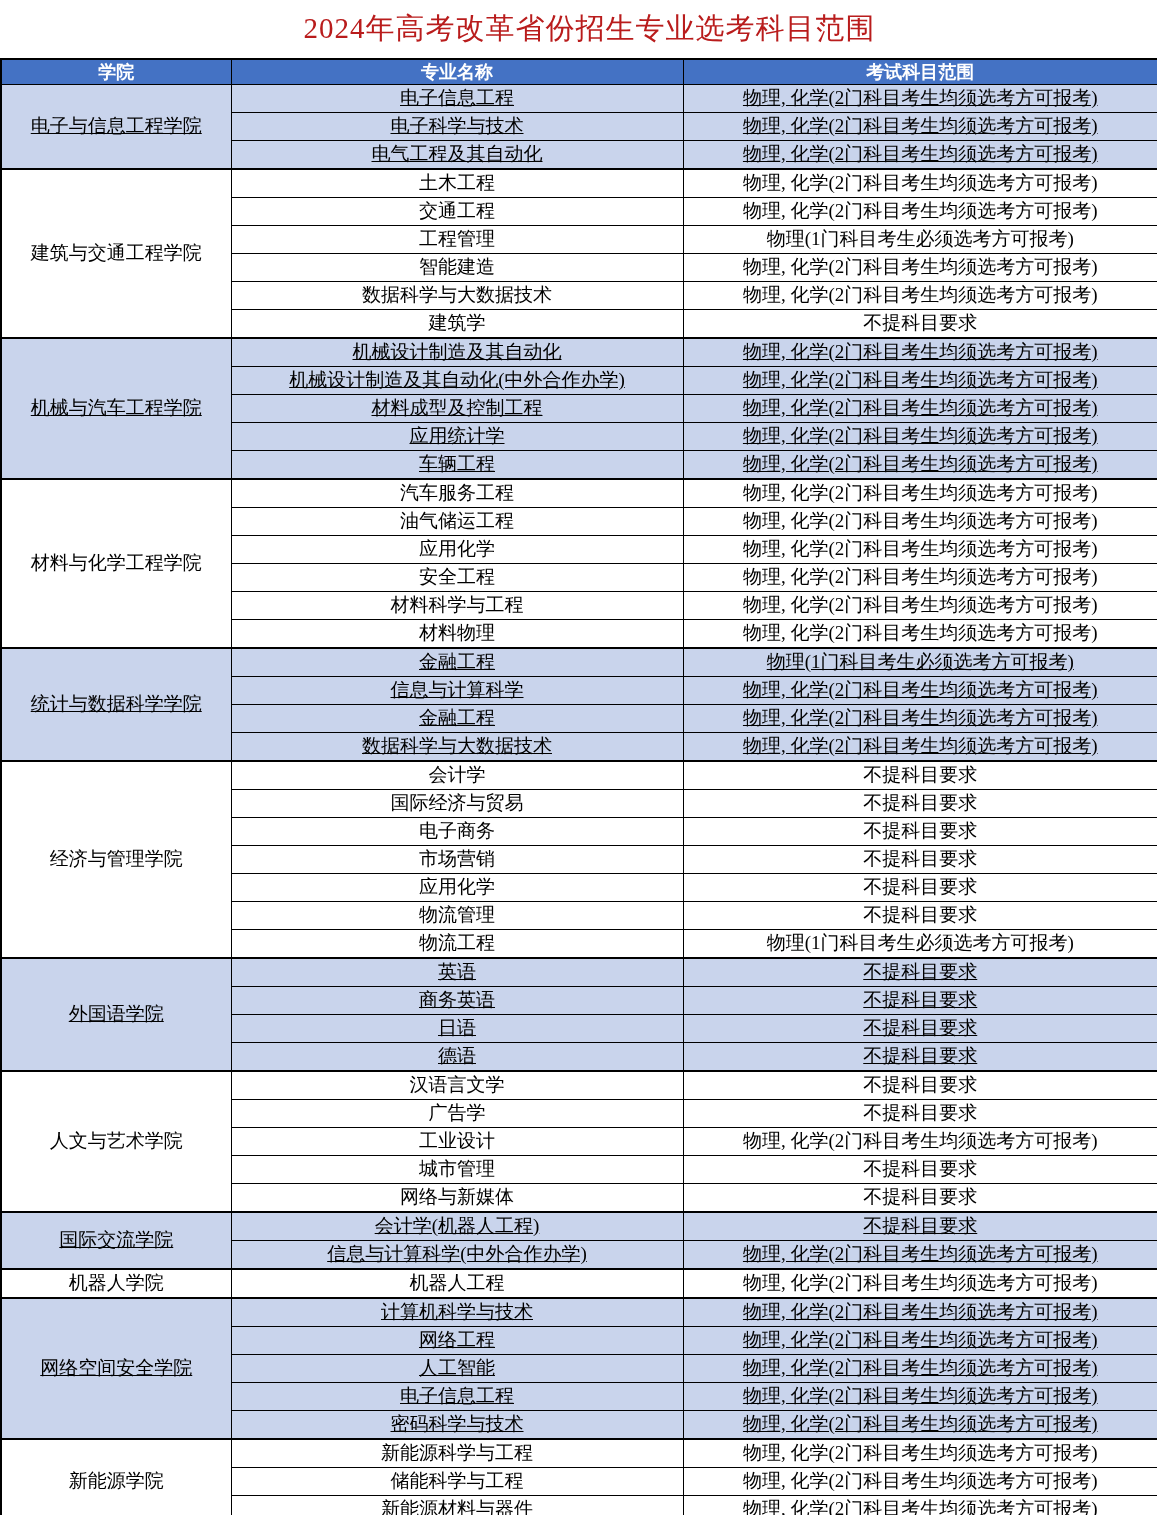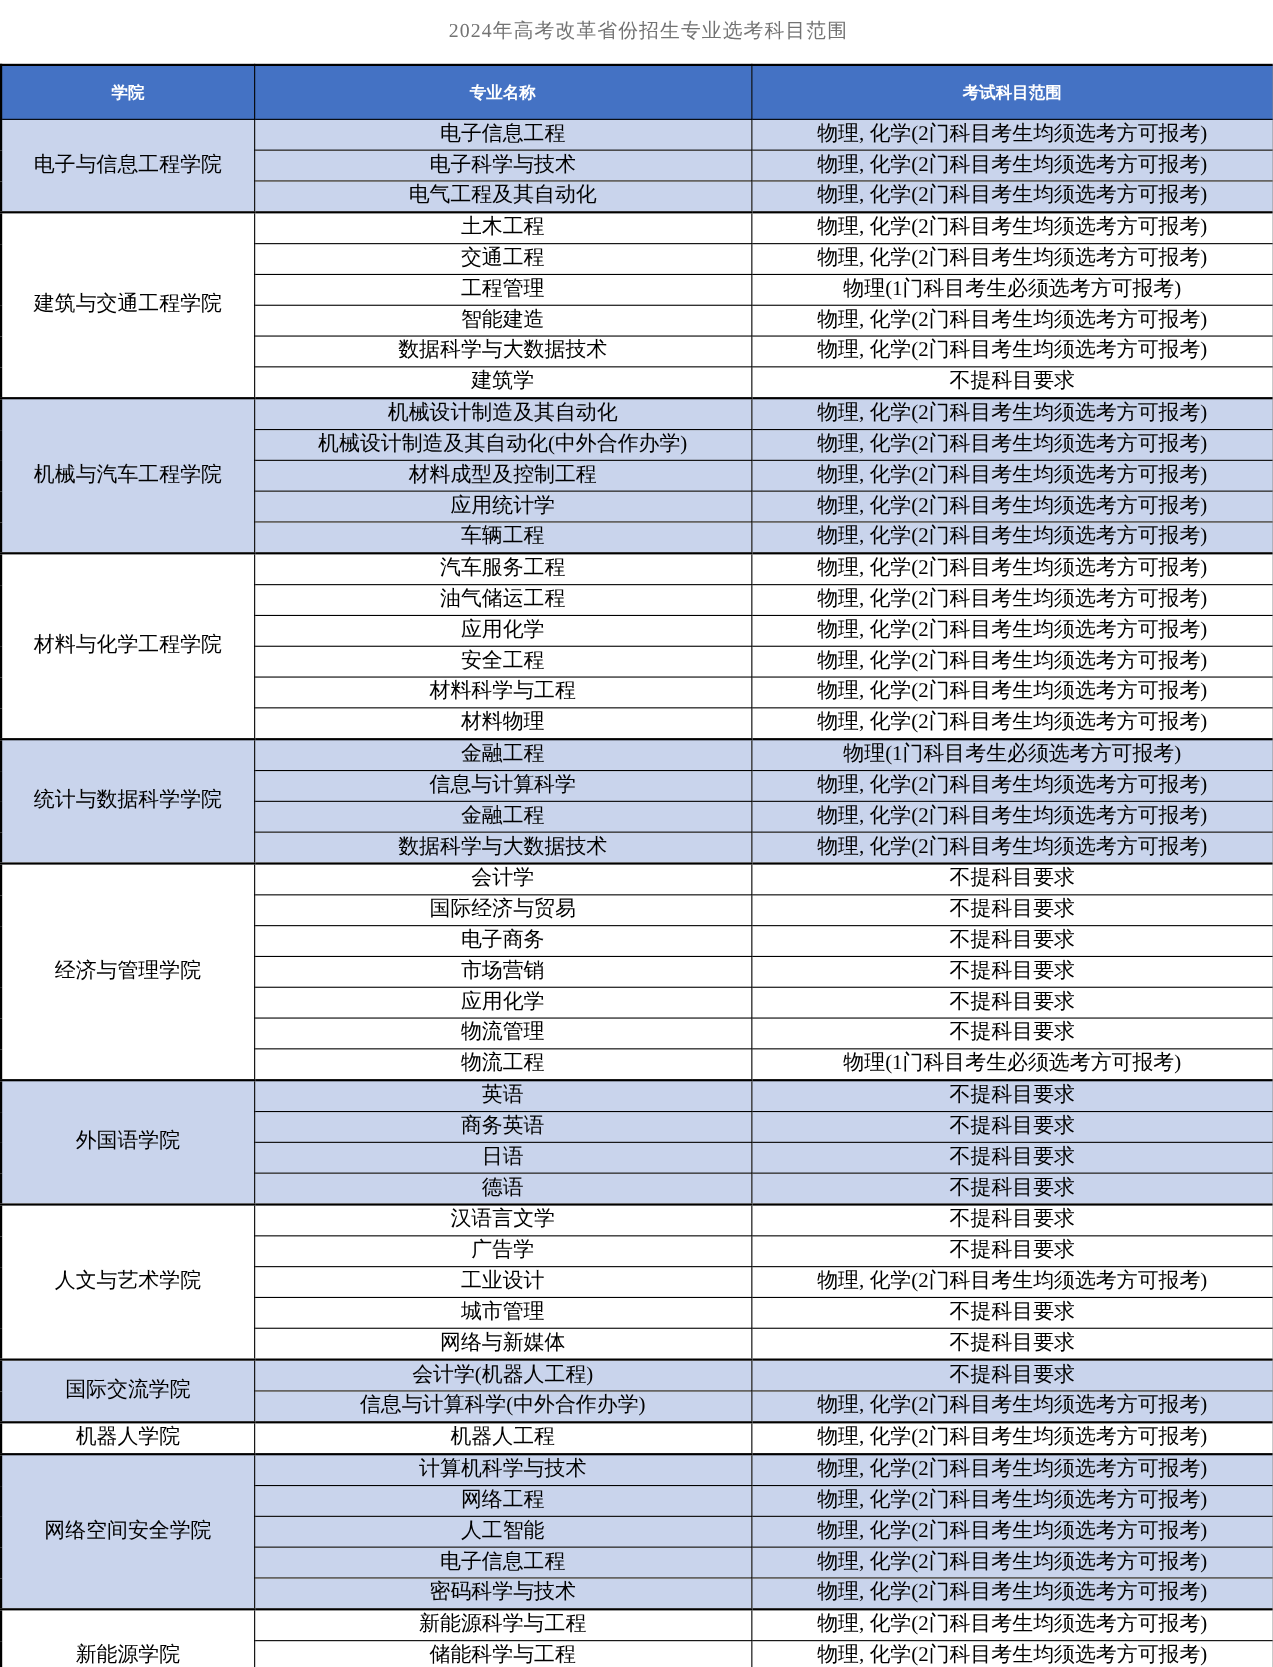--- a/index.html
+++ b/index.html
@@ -14,57 +14,57 @@
     background:#ffffff;
     width:1157px;
     font-family:"Liberation Serif","DejaVu Serif",serif;
     color:#000;
   }
   .page{ width:1157px; }
   .title{
     height:58px;
     line-height:56px;
     text-align:center;
-    font-size:18px;
+    font-size:29px;
     letter-spacing:1px;
-    color:#737373;
+    color:#b91c1c;
     white-space:nowrap;
     margin-left:22px;
   }
   table.req{
     width:1157px;
     border-collapse:collapse;
     table-layout:fixed;
     border:2px solid var(--border);
   }
   col.c1{ width:230px; }
   col.c2{ width:452px; }
   col.c3{ width:475px; }
   th{
     background:var(--header-bg);
     color:var(--header-text);
     font-weight:bold;
-    font-size:15px;
+    font-size:18px;
     height:24px;
-    padding:12px;
+    padding:0;
     border:1px solid var(--border);
     text-align:center;
   }
   td{
     border:1px solid var(--border);
     font-size:19px;
     text-align:center;
     vertical-align:middle;
     height:27px;
     line-height:1.1;
     padding:0 2px;
     overflow:hidden;
     white-space:nowrap;
   }
-  tbody.shaded td{ background:var(--band-bg); }
+  tbody.shaded td{ background:var(--band-bg);text-decoration:underline; }
   tr.gstart td{ border-top:2px solid var(--border); }
 </style>
 </head>
 <body>
 
 <div class="page">
   <div class="title">2024年高考改革省份招生专业选考科目范围</div>
   <table class="req" id="req-table">
     <colgroup>
       <col class="c1">

